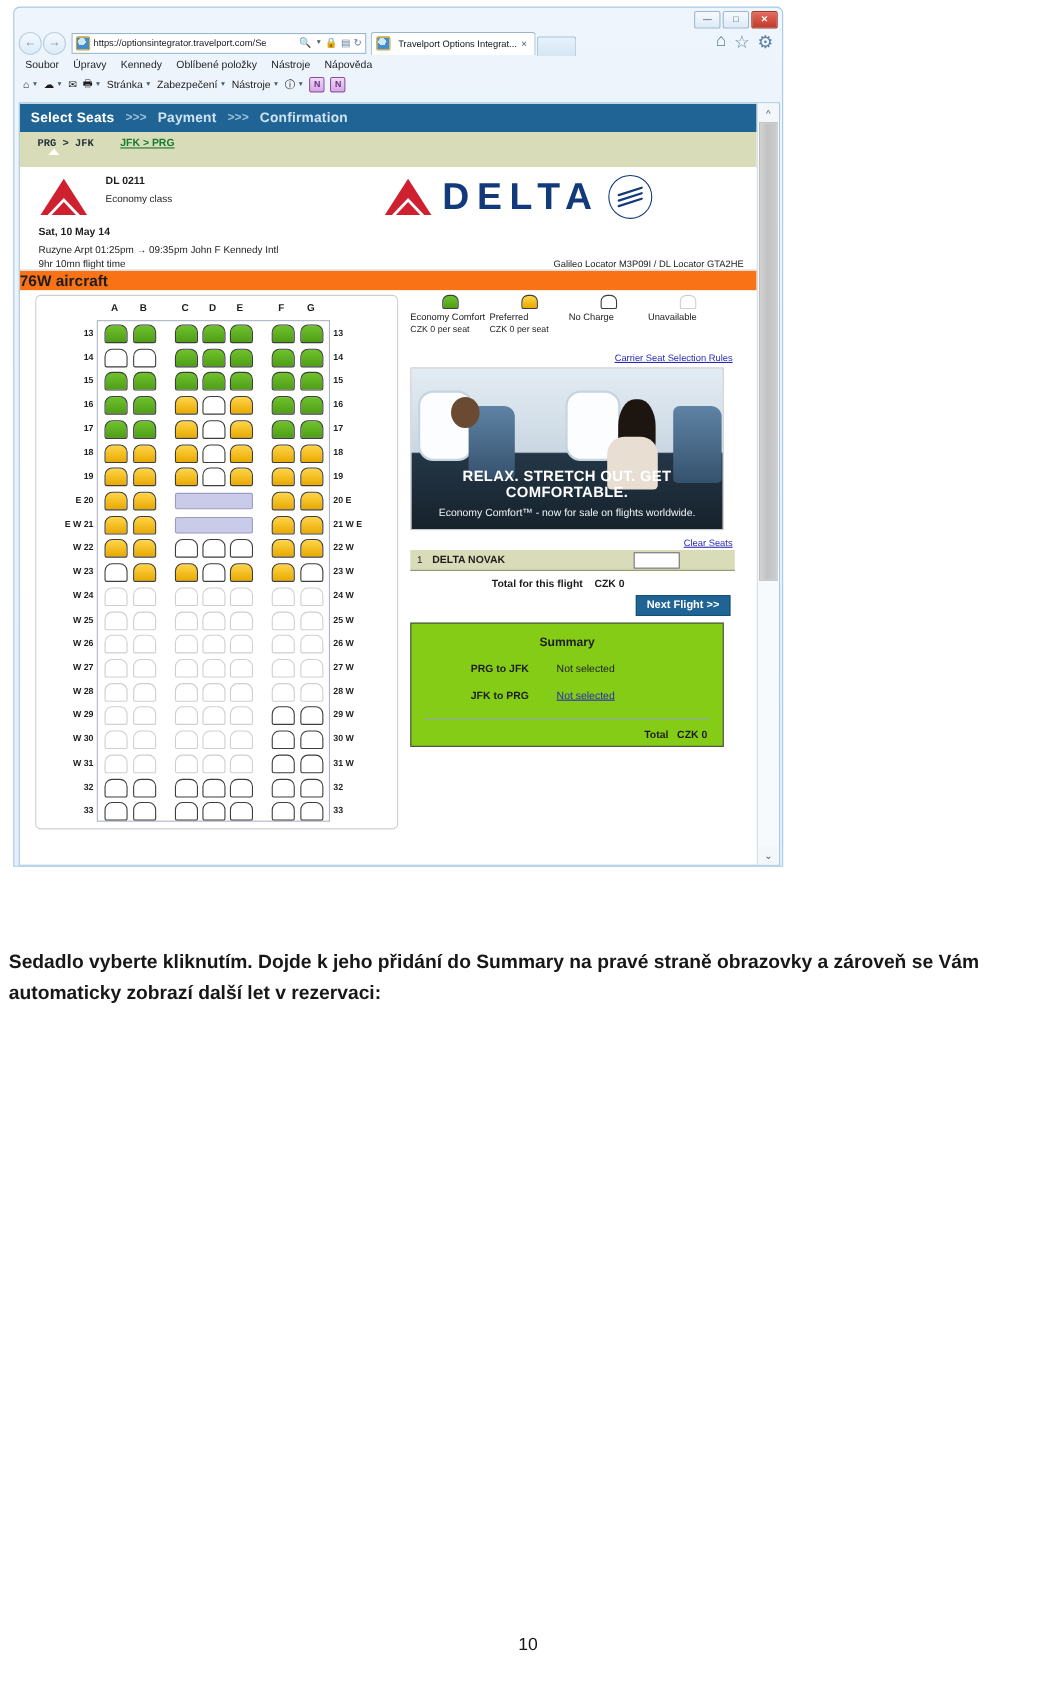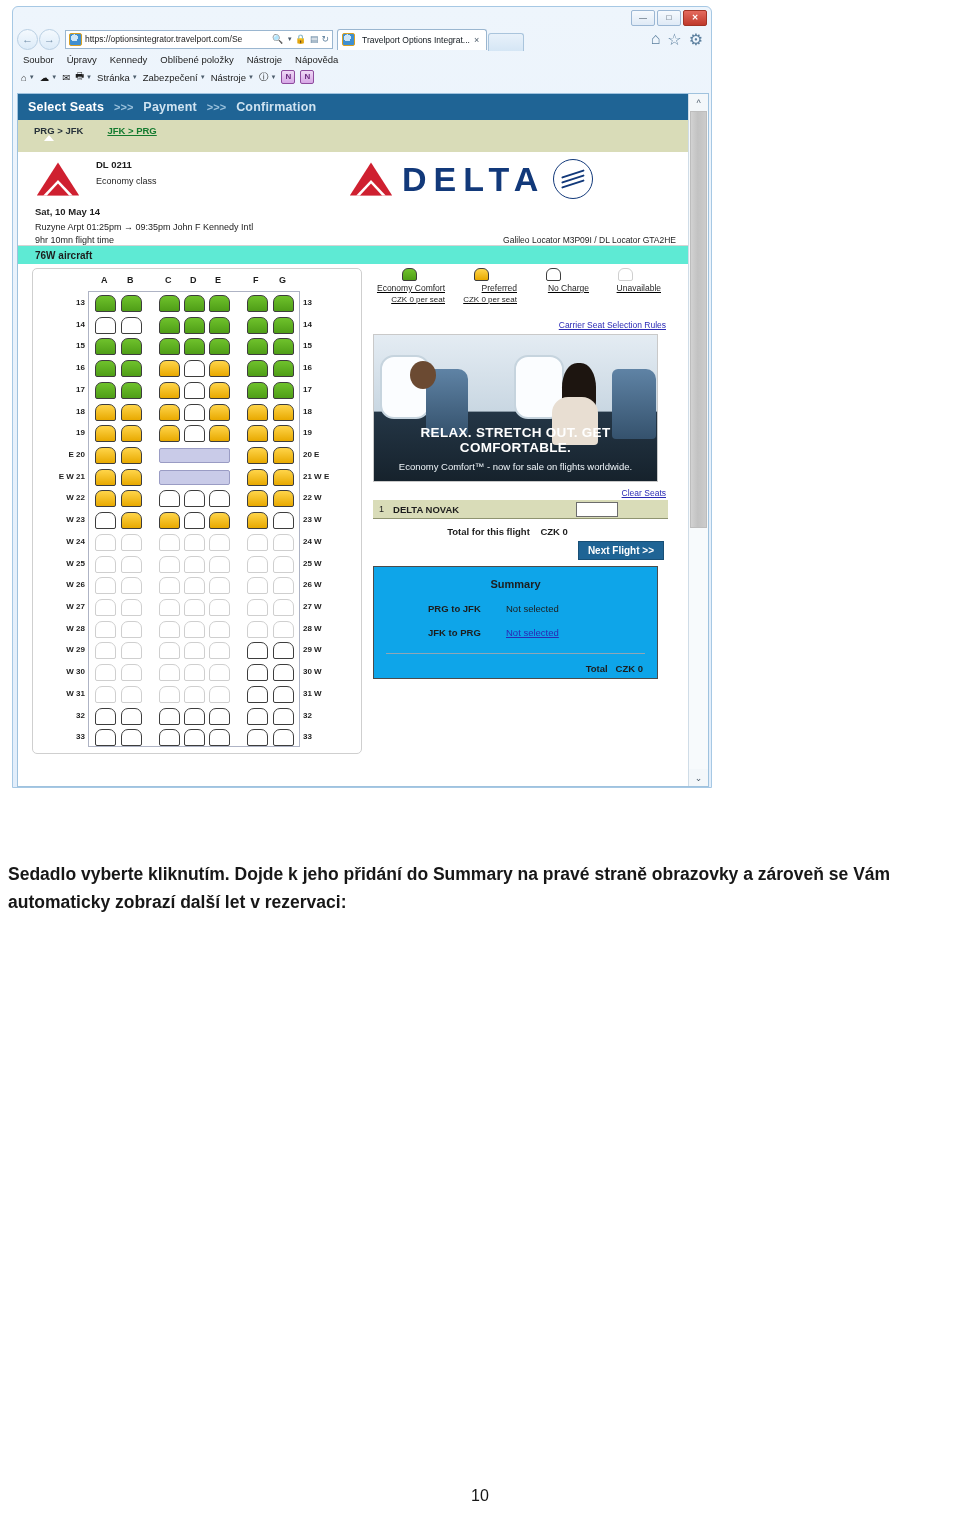--- a/index.html
+++ b/index.html
@@ -105,21 +105,21 @@
   }
   .step{font-size:12.5px;font-weight:bold;color:#cfe3f1;letter-spacing:.2px;}
   .step.active{color:#ffffff;}
   .stepsep{font-size:11px;color:#9cc2dd;font-weight:bold;}
 
   .legbar{
     height:27px;background:#d9dcb8;display:flex;align-items:flex-start;
     padding:5px 0 0 16px;gap:24px;position:relative;
   }
   .leg{font-size:9.5px;font-weight:bold;color:#27323a;}
-  .leg.sel{position:relative;}
+  .leg.sel{position:relative;font-family:Liberation Mono, monospace;}
   .leg.link{color:#137a2e;text-decoration:underline;}
   .leg-arrow{
     position:absolute;left:26px;top:15px;width:0;height:0;
     border-left:5px solid transparent;border-right:5px solid transparent;
     border-bottom:6px solid #fff;
   }
 
   .flightinfo{position:relative;height:93px;background:#fff;border-bottom:1px solid #d4d4d4;}
   .delta-small{position:absolute;left:17px;top:8px;width:46px;height:38px;}
   .fno{position:absolute;left:78px;top:7px;font-size:9.5px;font-weight:bold;color:#1d1d1d;}
@@ -127,22 +127,22 @@
   .delta-logo{position:absolute;left:330px;top:7px;display:flex;align-items:center;gap:8px;}
   .delta-word{font-size:34px;font-weight:bold;color:#12397a;letter-spacing:7px;font-family:"Liberation Sans",sans-serif;}
   .skyteam{width:38px;height:38px;border-radius:50%;border:1.5px solid #12397a;
     position:relative;overflow:hidden;background:#fff;}
   .st-wave{position:absolute;left:7px;width:24px;height:2.4px;background:#12397a;border-radius:2px;transform:rotate(-18deg);}
   .fdate{position:absolute;left:17px;top:54px;font-size:9.5px;font-weight:bold;color:#1d1d1d;}
   .froute{position:absolute;left:17px;top:70px;font-size:9px;color:#1d1d1d;}
   .ftime{position:absolute;left:17px;top:83px;font-size:9px;color:#1d1d1d;}
   .flocator{position:absolute;right:12px;top:83px;font-size:8.5px;color:#1d1d1d;}
 
-  .acraft{height:18px;display:flex;align-items:center;padding-left:17px;
-    font-size:10px;font-weight:bold;color:#1d1d1d;background:#5eead4;}
+  .acraft{height:18px;display:flex;align-items:center;
+    font-size:14px;font-weight:bold;color:#1d1d1d;background:#f97316;}
 
   
   .body2{position:relative;height:494px;background:#fff;}
 
   
   .seatcard{
     position:absolute;left:14px;top:4px;width:330px;height:486px;
     border:1px solid #cfcfcf;border-radius:5px;background:#fff;box-sizing:border-box;
   }
   .colhdr{position:absolute;top:6px;left:0;width:100%;height:14px;}
@@ -161,21 +161,21 @@
   .seat.green{background:linear-gradient(180deg,#6fc22c,#4f9e17);border:1px solid #3d3d3d;}
   .seat.gold{background:linear-gradient(180deg,#ffd54a,#e8a900);border:1px solid #3d3d3d;}
   .seat.free{background:#ffffff;border:1px solid #3d3d3d;}
   .seat.na{background:#ffffff;border:1px solid #cfcfcf;}
   .seat.exit{background:#c9cbe8;border:1px solid #9a9cc4;border-radius:2px;width:auto;height:15px;top:3px;}
 
   
   .rightcol{position:absolute;left:355px;top:4px;width:295px;}
 
   .legend{height:52px;position:relative;}
-  .lg{position:absolute;top:0;text-align:right;width:72px;text-decoration:underline;}
+  .lg{position:absolute;top:0;text-align:left;width:72px;}
   .lg-ic{width:15px;height:13px;margin:0 auto 2px;border-radius:6px 6px 2px 2px;box-sizing:border-box;}
   .lg-ic.green{background:linear-gradient(180deg,#6fc22c,#4f9e17);border:1px solid #3d3d3d;}
   .lg-ic.gold{background:linear-gradient(180deg,#ffd54a,#e8a900);border:1px solid #3d3d3d;}
   .lg-ic.free{background:#fff;border:1px solid #3d3d3d;}
   .lg-ic.na{background:#fff;border:1px solid #cfcfcf;}
   .lg-t{font-size:8.5px;color:#1d1d1d;line-height:10px;}
   .lg-p{font-size:8px;color:#1d1d1d;margin-top:2px;}
 
   .rules{text-align:right;font-size:8.5px;color:#2a2ab5;text-decoration:underline;padding-right:2px;}
 
@@ -200,21 +200,21 @@
   .paxname{font-size:9.5px;font-weight:bold;color:#1d1d1d;}
   .paxinput{margin-left:auto;width:40px;height:13px;background:#fff;border:1px solid #6c6c6c;margin-right:44px;}
   .totalrow{text-align:center;font-size:9.5px;font-weight:bold;color:#1d1d1d;margin-top:7px;padding-right:26px;}
   .nextwrap{display:flex;justify-content:flex-end;margin-top:4px;padding-right:4px;text-align:center;}
   .nextbtn{
     background:#1f6495;color:#fff;font-size:10px;font-weight:bold;
     padding:3px 9px;border:1px solid #184f76;
   }
 
   .summary{
-    margin-top:6px;width:285px;height:113px;background:#0ea5e9;
+    margin-top:6px;width:285px;height:113px;background:#84cc16;
     border:1px solid #4b4b4b;box-sizing:border-box;position:relative;
   }
   .sum-title{text-align:center;font-size:11px;font-weight:bold;color:#1d1d1d;padding-top:11px;}
   .sum-row{display:flex;gap:12px;padding:0 0 0 22px;margin-top:13px;align-items:baseline;}
   .sum-l{font-size:9.5px;font-weight:bold;color:#1d1d1d;width:66px;padding-left:32px;}
   .sum-v{font-size:9.5px;color:#1d1d1d;}
   .sum-v.link{color:#2a2ab5;text-decoration:underline;}
   .sum-rule{position:absolute;left:12px;right:12px;bottom:24px;height:1px;background:#8fa6b5;}
   .sum-total{position:absolute;right:14px;bottom:4px;font-size:9.5px;font-weight:bold;color:#1d1d1d;}
 

